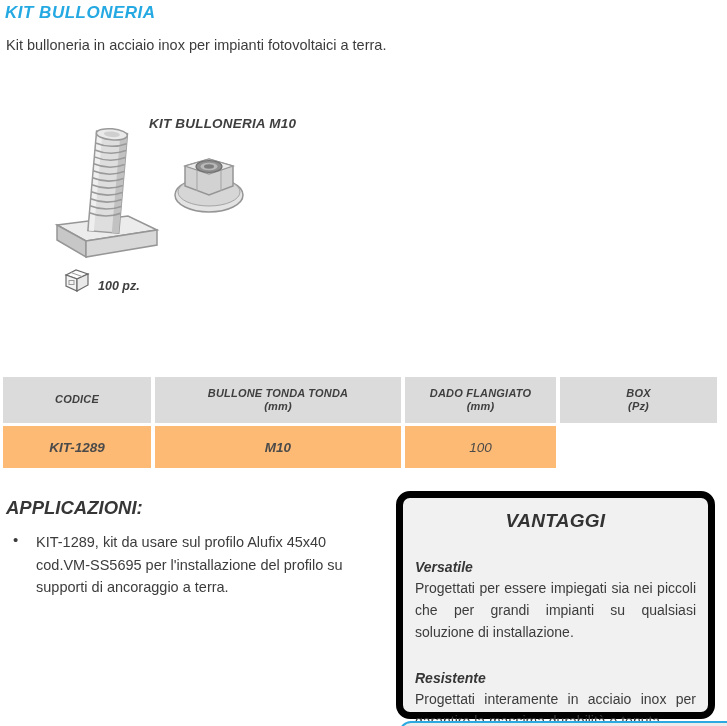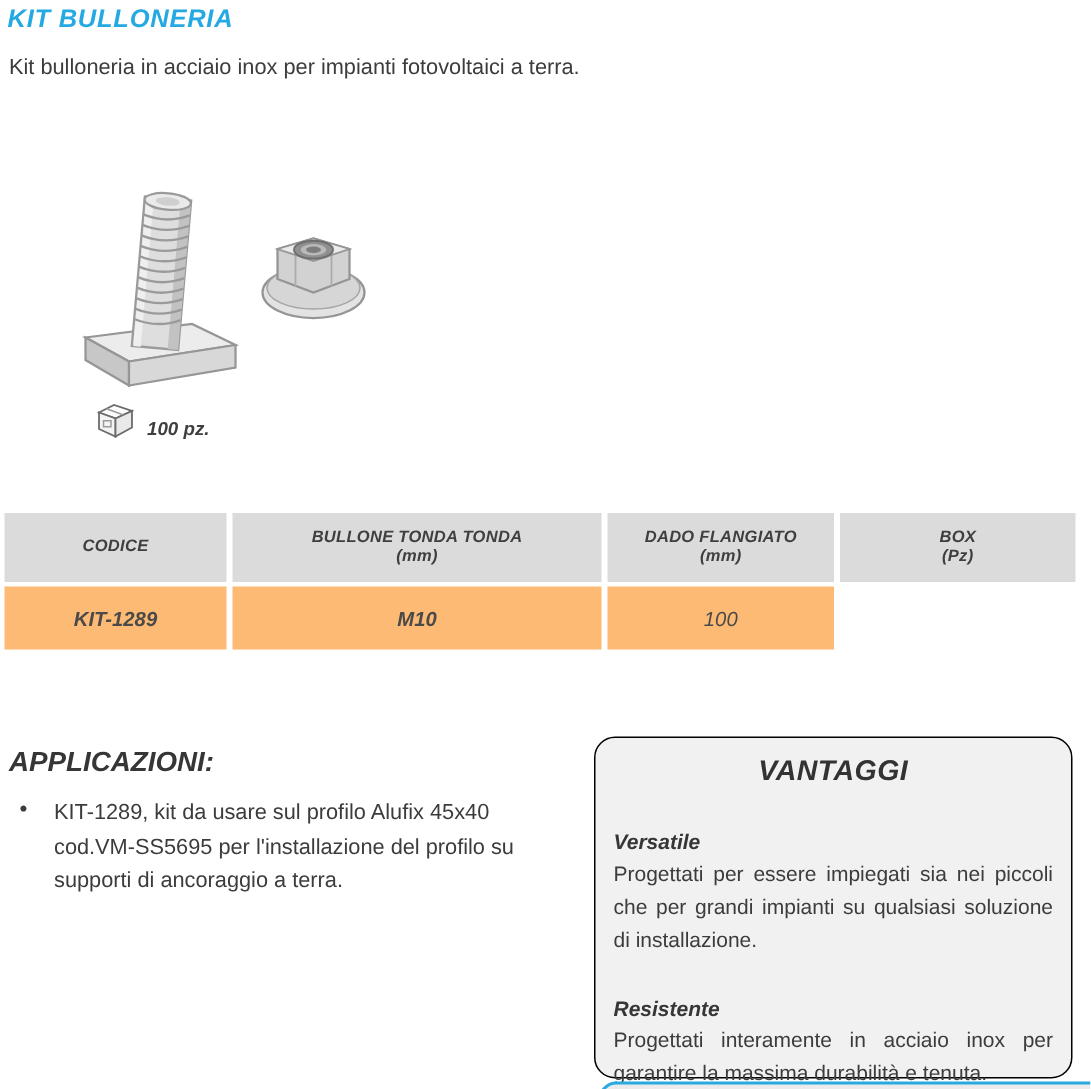--- a/index.html
+++ b/index.html
@@ -27,21 +27,21 @@
     letter-spacing: 0.2px;
   }
   .bolt-img { position: absolute; left: 46px; top: 124px; }
   .nut-img  { position: absolute; left: 172px; top: 150px; }
   .pack-row {
     position: absolute; left: 64px; top: 267px;
     display: flex; align-items: flex-end; gap: 8px;
   }
   .pack-qty { font-size: 12.5px; font-weight: 700; font-style: italic; color: #3f3f3f; }
 
-  .spec-table { position: absolute; left: 3px; top: 342px; width: 714px; }
+  .spec-table { position: absolute; left: 3px; top: 377px; width: 714px; }
   .t-row { display: grid; grid-template-columns: 148px 246px 151px 157px; column-gap: 4px; }
   .t-head .cell {
     background: #dbdbdb; height: 46px;
     display: flex; flex-direction: column; align-items: center; justify-content: center;
     font-size: 11px; font-weight: 700; font-style: italic; color: #3f3f3f;
     line-height: 13.5px; text-align: center; letter-spacing: 0.2px;
   }
   .t-gap { height: 3px; }
   .t-body .cell {
     background: #fdba74; height: 42px;
@@ -58,21 +58,21 @@
     position: absolute; left: 13px; top: 531px;
     font-size: 15px; color: #3c3c3c;
   }
   .apps-text {
     position: absolute; left: 36px; top: 531px; width: 314px;
     font-size: 14.5px; line-height: 22.5px; color: #3c3c3c;
   }
 
   .adv-box {
     position: absolute; left: 396px; top: 491px; width: 319px; height: 228px;
-    background: #f1f1f2; border: 1px solid #000000; border-radius: 14px;
+    background: #f1f1f2; border: 7px solid #000000; border-radius: 14px;
     padding: 10px 12px 0 12px;
   }
   .adv-heading {
     text-align: center; font-size: 19px; font-weight: 800; font-style: italic;
     color: #333333; margin-top: 2px; letter-spacing: 0.3px;
   }
   .adv-sec-title {
     font-size: 14px; font-weight: 700; font-style: italic; color: #363636;
     margin-top: 27px;
   }
@@ -88,20 +88,21 @@
   svg { display: block; }
 </style>
 </head>
 <body>
 
 <div class="page">
 
   <div class="page-title">KIT BULLONERIA</div>
   <div class="page-subtitle">Kit bulloneria in acciaio inox per impianti fotovoltaici a terra.</div>
 
+  <div class="product-label">KIT BULLONERIA M10</div>
 
   <svg class="bolt-img" width="120" height="142" viewBox="0 0 120 142">
 
     <polygon points="11,101 82,92 111,106 40,117" fill="#ececec" stroke="#969696" stroke-width="1.5"></polygon>
     <polygon points="11,101 40,117 40,133 11,116" fill="#c7c7c7" stroke="#969696" stroke-width="1.5"></polygon>
     <polygon points="40,117 111,106 111,121 40,133" fill="#d8d8d8" stroke="#969696" stroke-width="1.5"></polygon>
 
     <g transform="rotate(5 60 60)">
       <rect x="46" y="8" width="31" height="100" fill="#dedede" stroke="#9a9a9a" stroke-width="1.5"></rect>
       <rect x="70" y="9" width="7" height="99" fill="#c2c2c2" stroke="none"></rect>

